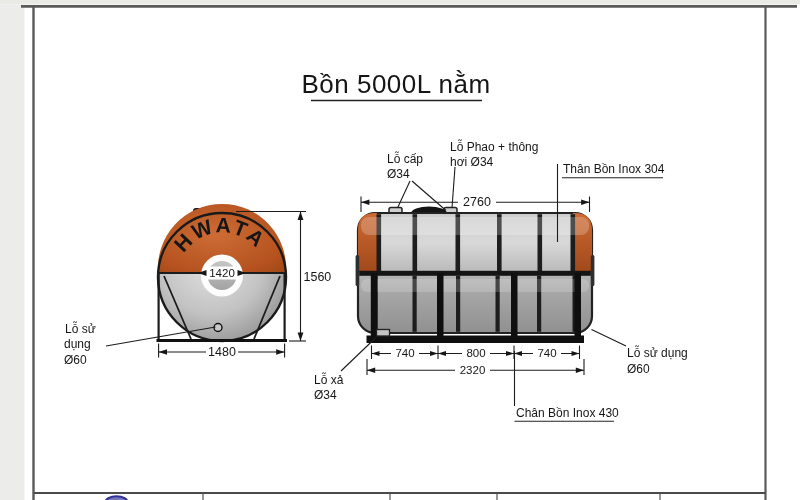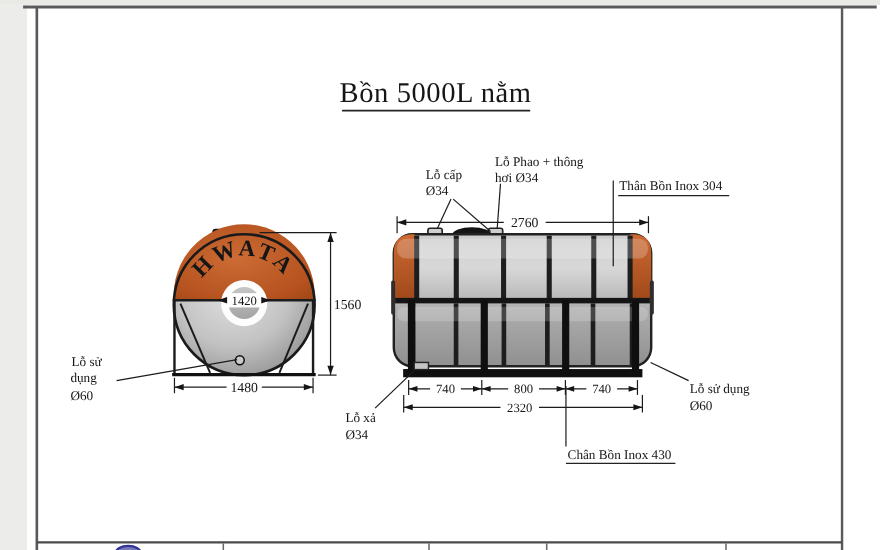--- a/index.html
+++ b/index.html
@@ -1,17 +1,17 @@
 <!DOCTYPE html>
 <html><head>
 <meta charset="utf-8">
 <style>
   html,body{margin:0;padding:0;background:#ffffff;}
   .stage{position:relative;width:800px;height:500px;overflow:hidden;background:#ffffff;
-         font-family:Liberation Serif, serif;}
+         font-family:Liberation Sans, sans-serif;}
   svg{position:absolute;left:0;top:0;}
   text{fill:#161616;}
   .t-title{font-size:26px;letter-spacing:.5px;}
   .t-dim{font-size:11.5px;}
   .t-dim-big{font-size:12.5px;}
   .t-lbl{font-size:12px;}
   .ln{stroke:#1c1c1c;stroke-width:1.1;fill:none;}
   .ln2{stroke:#1c1c1c;stroke-width:2.2;fill:none;}
   .ln3{stroke:#111111;stroke-width:3;fill:none;}
   .arrow{fill:#161616;stroke:none;}

